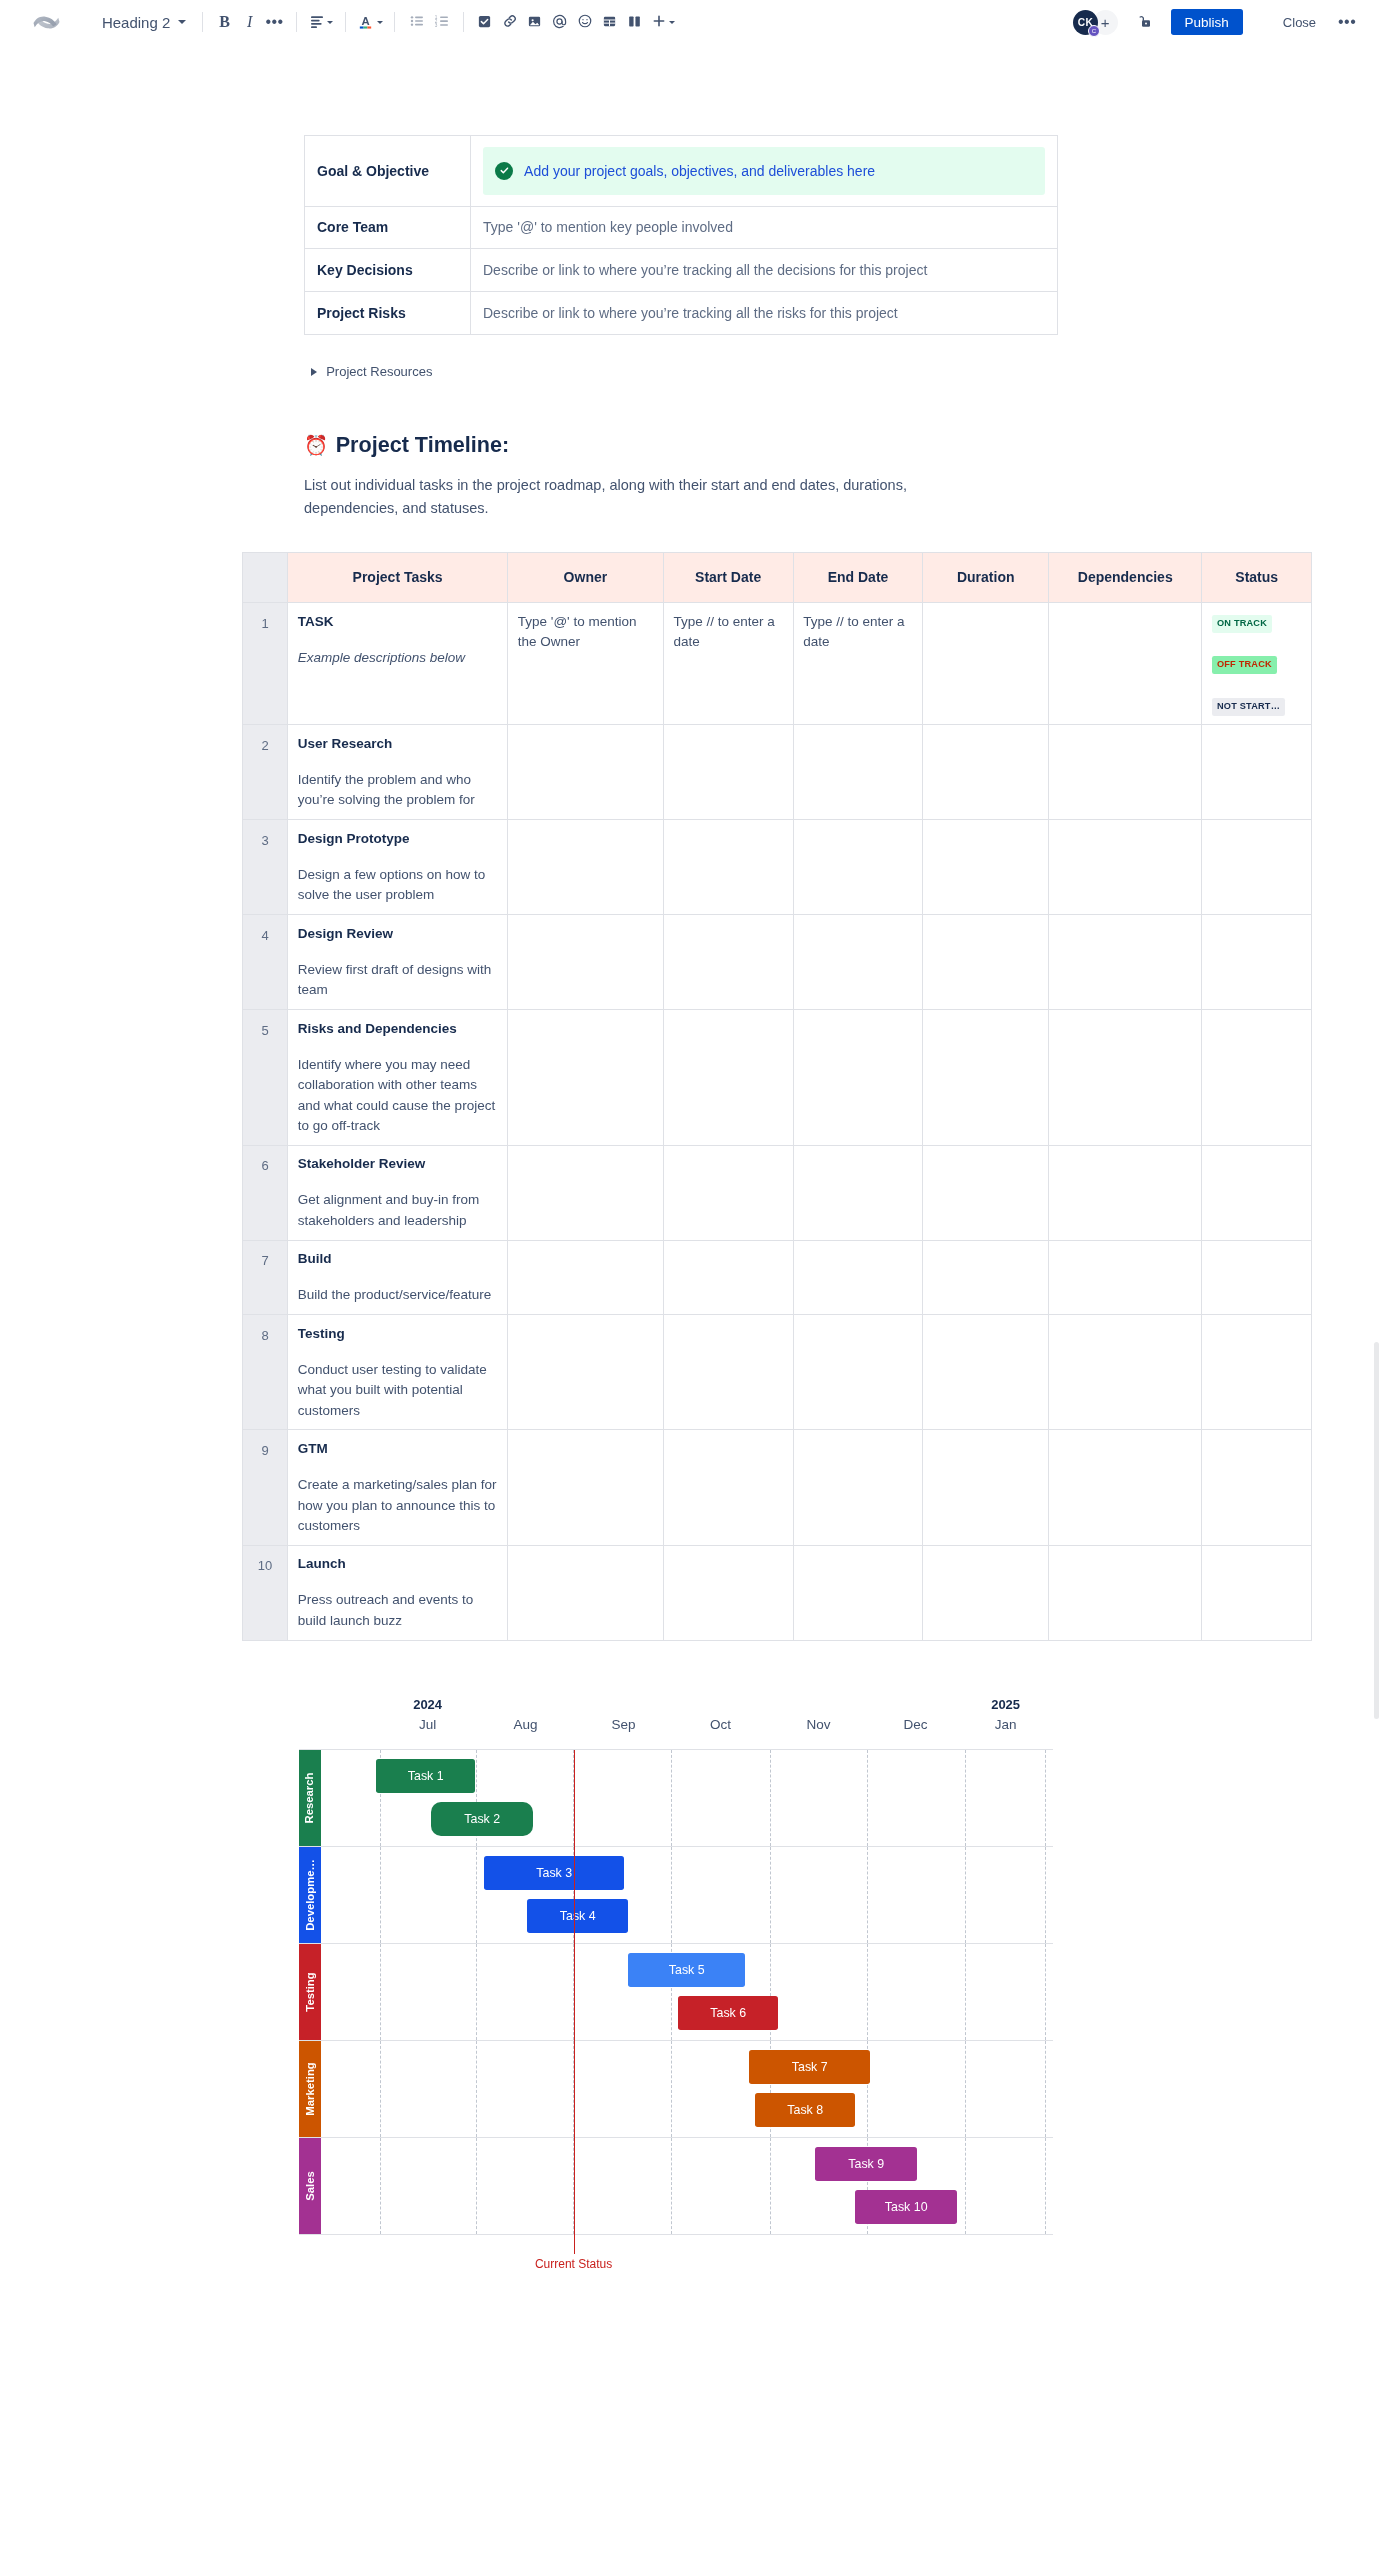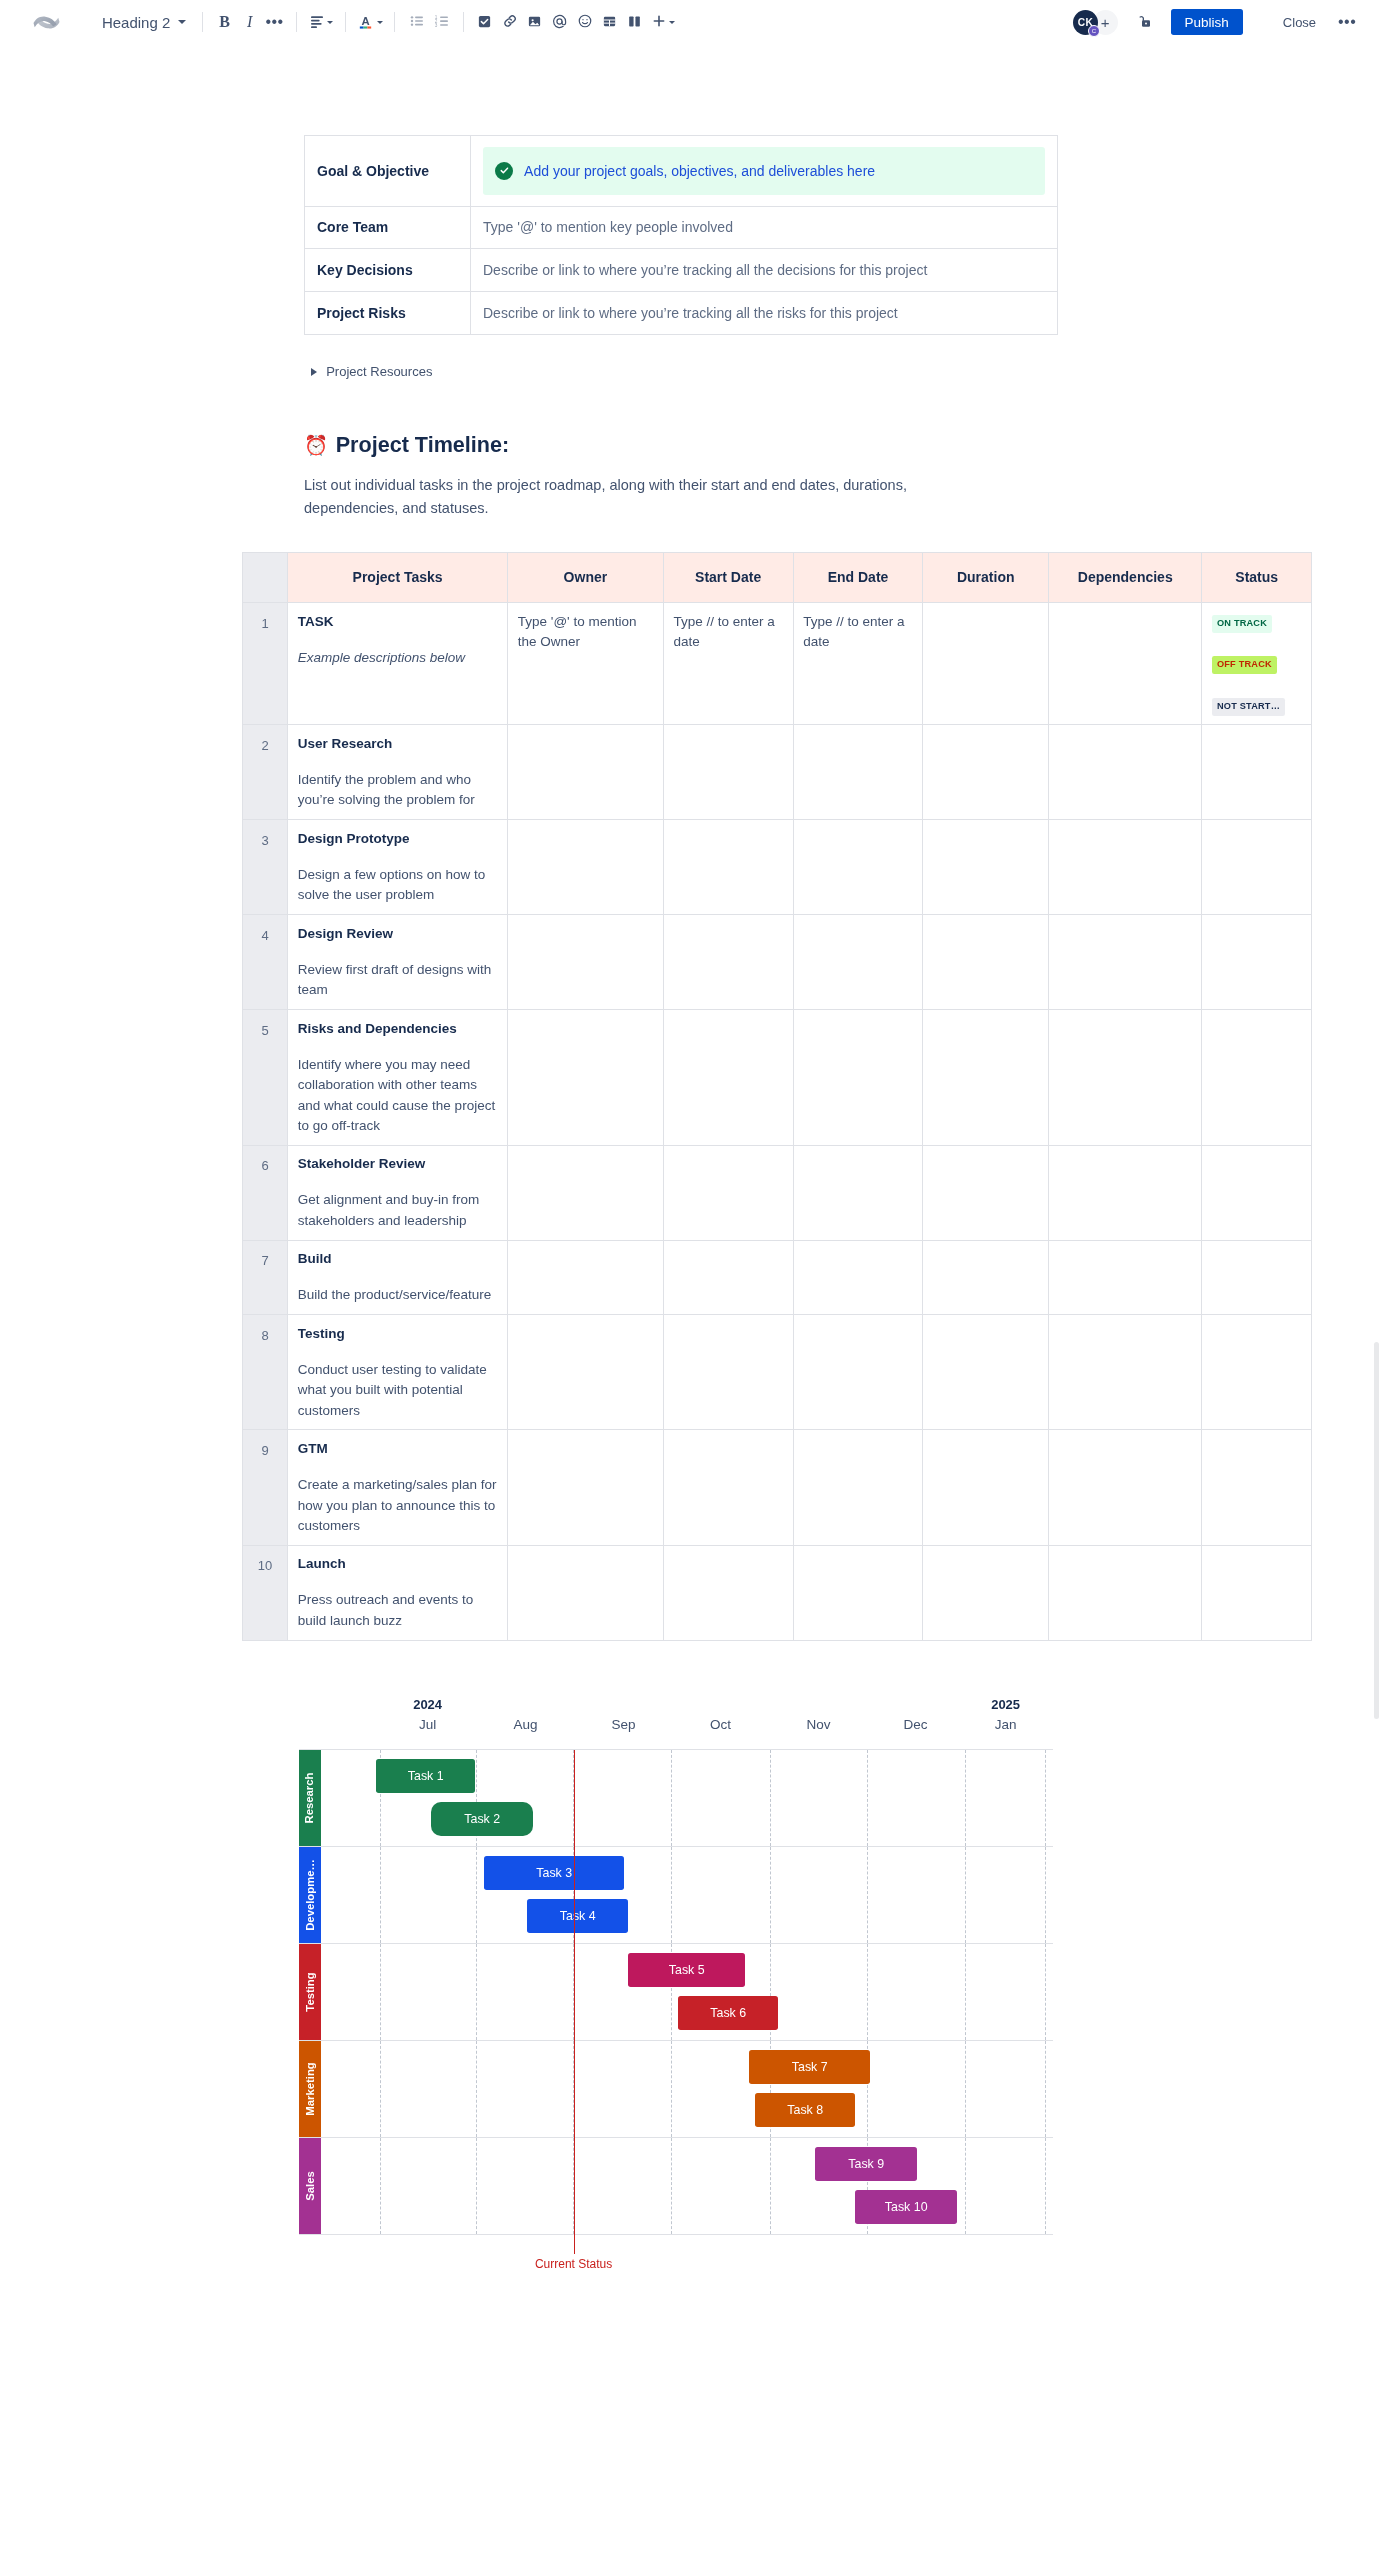--- a/index.html
+++ b/index.html
@@ -135,21 +135,21 @@
   .t-name { font-weight: bold; color: #172B4D; }
   .t-desc { margin-top: 16px; }
   .t-desc-it { margin-top: 16px; font-style: italic; color: #42526E; }
   .ph { color: #1d4ed8; }
   .lozenge {
     display: inline-block; font-size: 9.2px; font-weight: bold;
     letter-spacing: 0.2px; padding: 2.2px 4.8px; border-radius: 2.2px;
     margin-bottom: 20.5px; white-space: nowrap;
   }
   .lz-green { background: #E3FCEF; color: #006644; }
-  .lz-red   { background: #bef264; color: #BF2600; }
+  .lz-red   { background: #86efac; color: #BF2600; }
   .lz-grey  { background: #EBECF0; color: #172B4D; margin-bottom: 0; }
 
   
   .gantt { position: relative; width: 754px; margin-left: -5.4px; margin-top: 56px; }
   .gantt-axis { position: relative; height: 52px; }
   .ax-year { position: absolute; top: 0; font-size: 13px; font-weight: bold;
              color: #172B4D; transform: translateX(-50%); }
   .ax-month { position: absolute; top: 20.5px; font-size: 13.5px;
               color: #42526E; transform: translateX(-50%); }
   .gantt-body { position: relative; border-top: 1.1px solid #DFE1E6; }
@@ -635,21 +635,21 @@
             </div>
             <div class="g-track">
               <div class="g-grid" style="left: 59px;"></div>
               <div class="g-grid" style="left: 155px;"></div>
               <div class="g-grid" style="left: 252px;"></div>
               <div class="g-grid" style="left: 350px;"></div>
               <div class="g-grid" style="left: 449px;"></div>
               <div class="g-grid" style="left: 546px;"></div>
               <div class="g-grid" style="left: 644px;"></div>
               <div class="g-grid" style="left: 724px;"></div>
-              <div class="g-bar" style="left: 307px; width: 117px; top: 9.7px; background: #be185d;">Task 5</div>
+              <div class="g-bar" style="left: 307px; width: 117px; top: 9.7px; background: #3b82f6;">Task 5</div>
               <div class="g-bar" style="left: 357px; width: 100px; top: 52px; background: rgb(198, 33, 40);">Task 6</div>
             </div>
           </div>
           <div class="g-row">
             <div class="g-lane" style="background: rgb(204, 85, 0);">
               <span>Marketing</span>
             </div>
             <div class="g-track">
               <div class="g-grid" style="left: 59px;"></div>
               <div class="g-grid" style="left: 155px;"></div>

